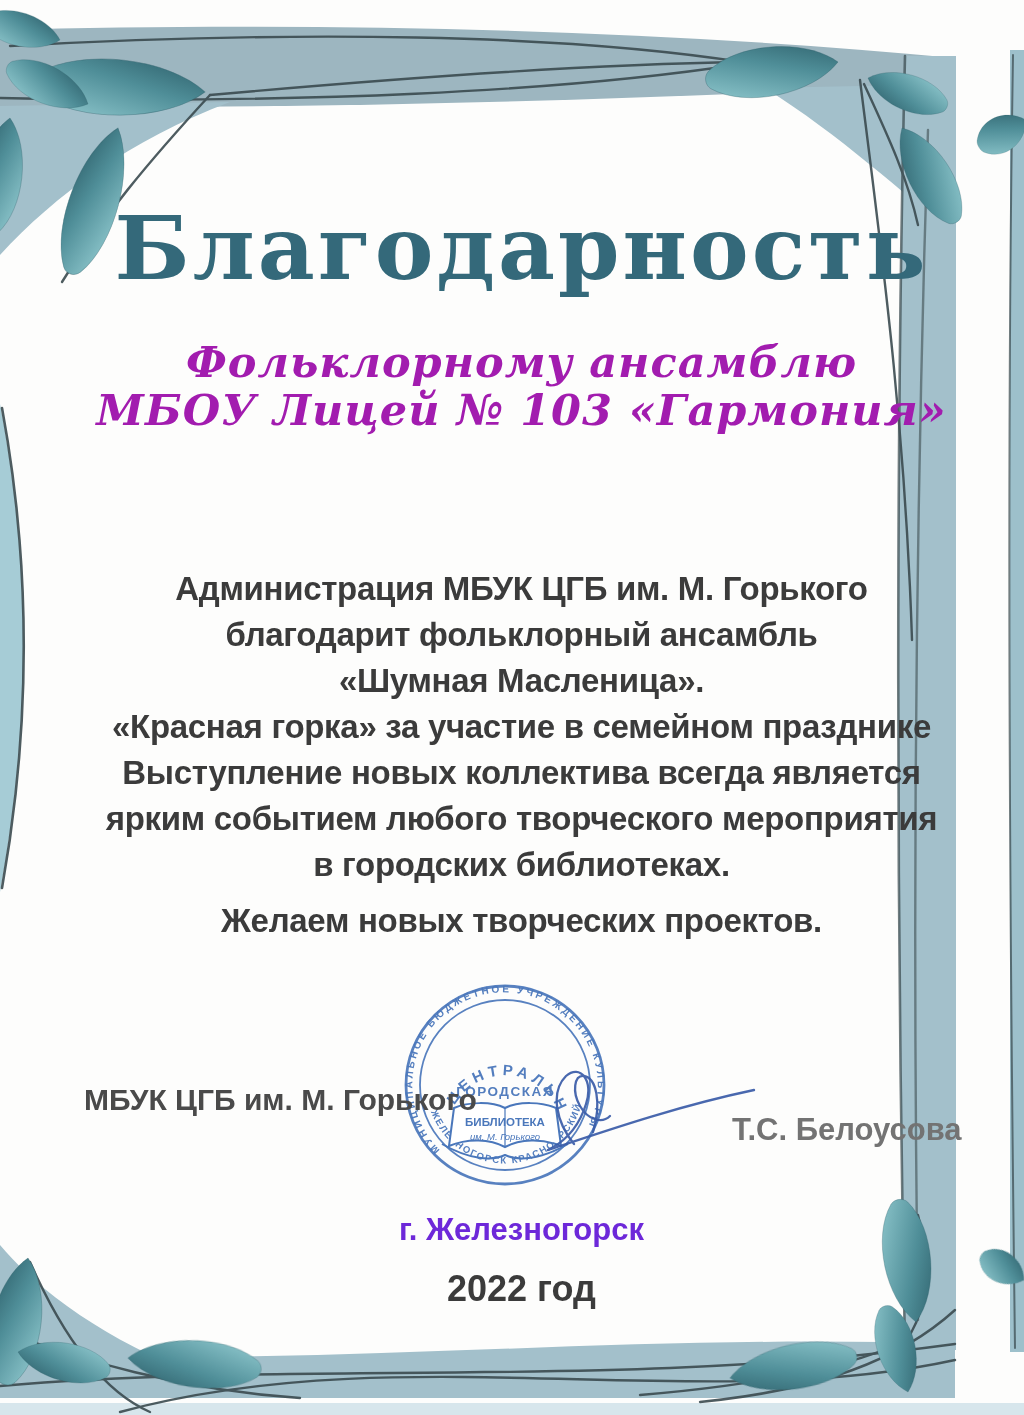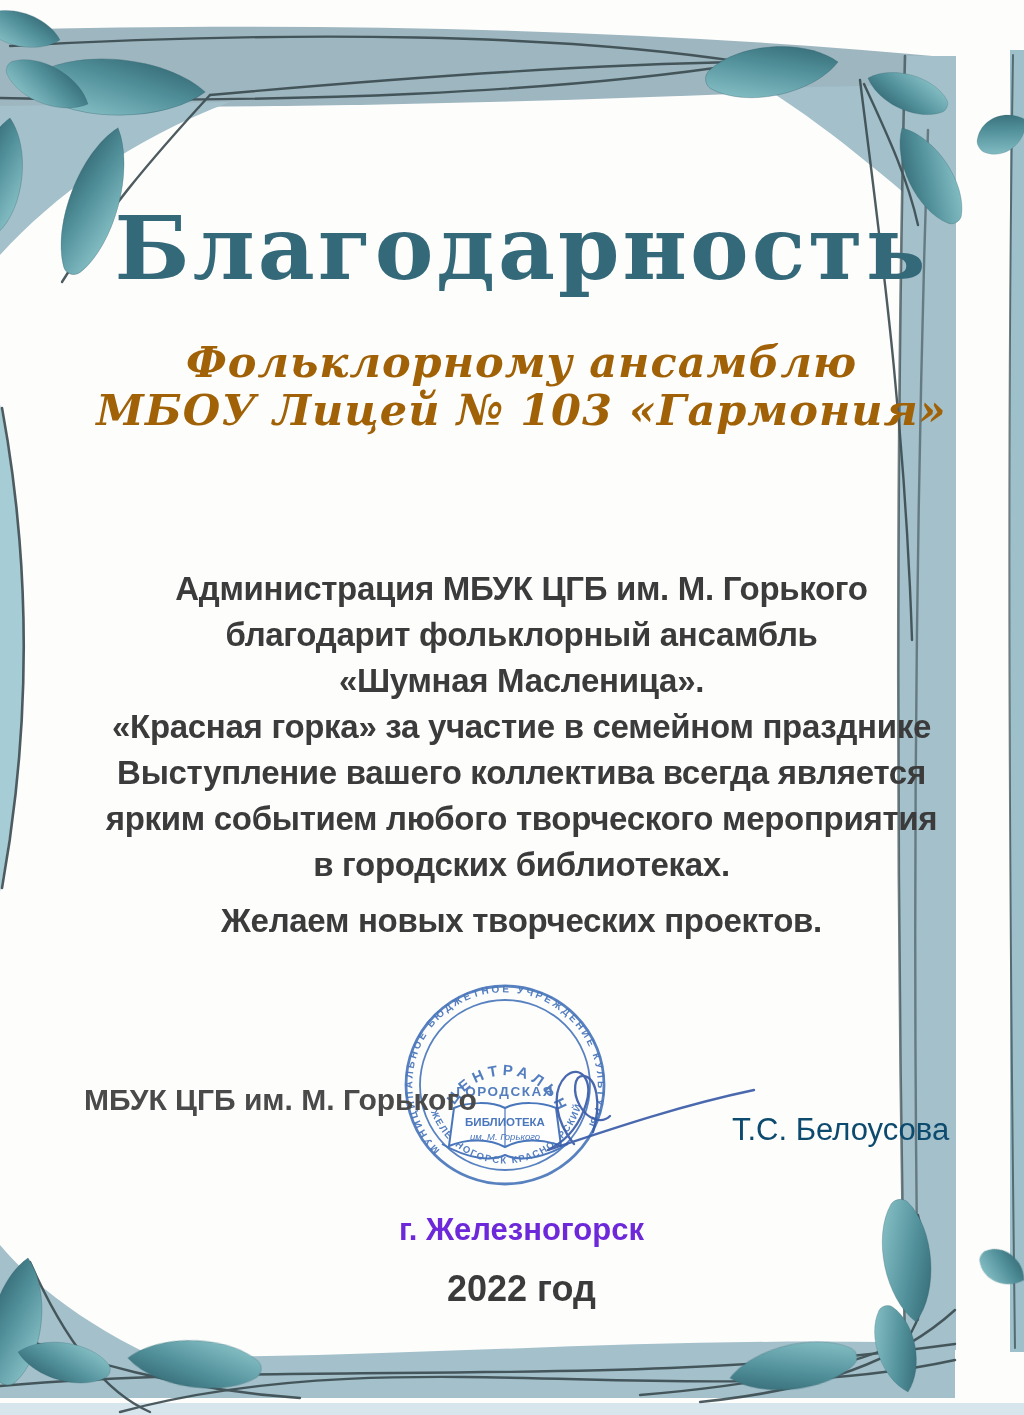--- a/index.html
+++ b/index.html
@@ -4,26 +4,26 @@
 <style>
   html,body{margin:0;padding:0;}
   body{background:#ffffff;font-family:"Liberation Sans",sans-serif;}
   .page{position:relative;width:1024px;height:1415px;background:#fdfdfc;overflow:hidden;}
   .ornament{position:absolute;left:0;top:0;z-index:0;}
   .content{position:absolute;left:0;top:18px;width:1024px;height:1415px;z-index:2;margin-left:44px;}
   .zone{position:absolute;left:0;width:955px;text-align:center;}
   .title{top:178px;font-family:"DejaVu Serif","Liberation Serif",serif;font-weight:bold;
          font-size:88px;letter-spacing:3px;color:#34697a;}
   .recipient{top:320px;font-family:"DejaVu Serif","Liberation Serif",serif;font-style:italic;
-         font-weight:bold;font-size:43px;line-height:48px;color:#a16207;letter-spacing:1px;}
+         font-weight:bold;font-size:43px;line-height:48px;color:#a21caf;letter-spacing:1px;}
   .bodytext{top:548px;font-weight:bold;font-size:33px;line-height:46px;color:#3b3b3b;letter-spacing:-0.3px;}
   .p-gap{margin-top:10px;}
   .director{position:absolute;left:40px;top:1060px;text-align:left;font-weight:bold;
          font-size:30px;line-height:44px;color:#4a4a4a;}
-  .signame{position:absolute;left:688px;top:1094px;font-weight:normal;font-size:31px;color:#0c4a6e;z-index:3;}
+  .signame{position:absolute;left:688px;top:1094px;font-weight:bold;font-size:31px;color:#737373;z-index:3;}
   .city{top:1194px;font-weight:bold;font-size:31px;color:#6d28d9;}
   .year{top:1250px;font-weight:bold;font-size:36px;color:#3b3b3b;}
   .stampwrap{position:absolute;left:388px;top:972px;z-index:1;}
 </style>
 </head>
 <body>
 
 <div class="page">
 
   <svg class="ornament" width="1024" height="1415" viewBox="0 0 1024 1415" aria-hidden="true">
@@ -99,21 +99,21 @@
     <div class="zone recipient">
       <div>Фольклорному ансамблю</div>
       <div>МБОУ Лицей № 103 «Гармония»</div>
     </div>
 
     <div class="zone bodytext">
       <div>Администрация МБУК ЦГБ им. М. Горького</div>
       <div>благодарит фольклорный ансамбль</div>
       <div>«Шумная Масленица».</div>
       <div>«Красная горка»  за участие в семейном празднике</div>
-      <div>Выступление вашего коллектива всегда является</div>
+      <div>Выступление новых коллектива всегда является</div>
       <div>ярким событием любого творческого мероприятия</div>
       <div>в городских библиотеках.</div>
       <div class="p-gap">Желаем новых творческих проектов.</div>
     </div>
 
     <div class="director">
       <div>МБУК ЦГБ им. М. Горького</div>
     </div>
 
     <div class="signame">Т.С. Белоусова</div>

